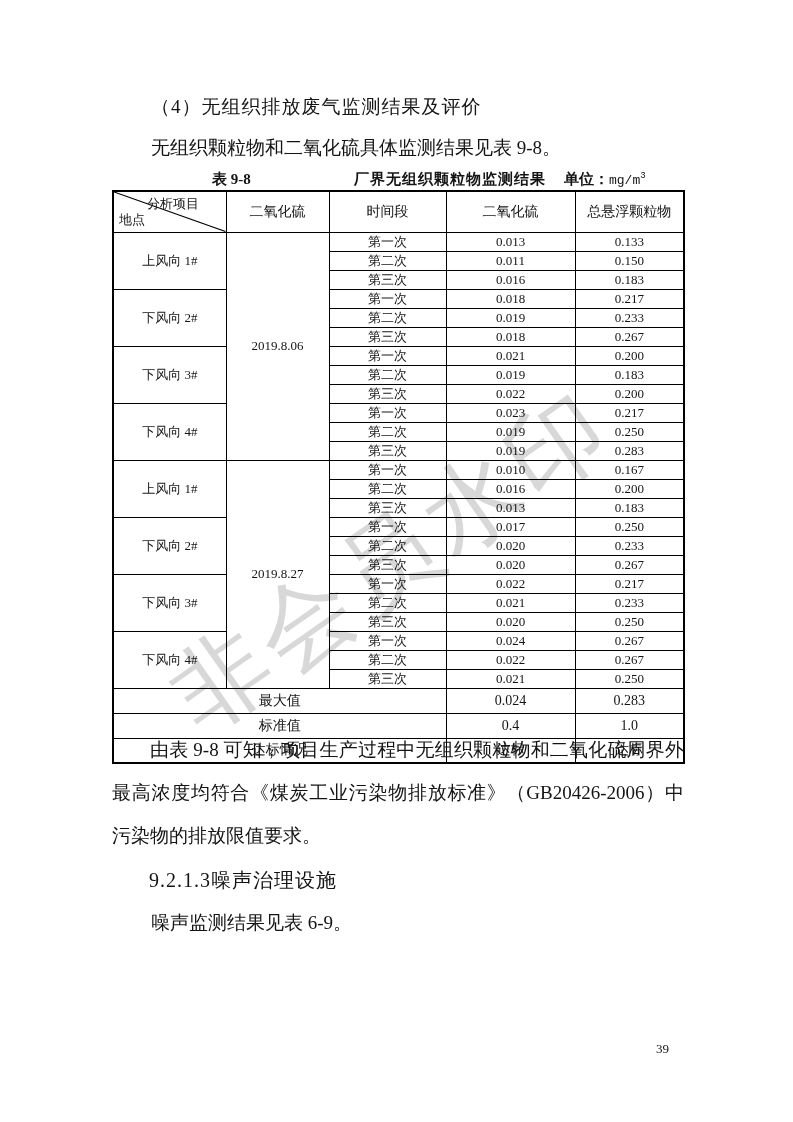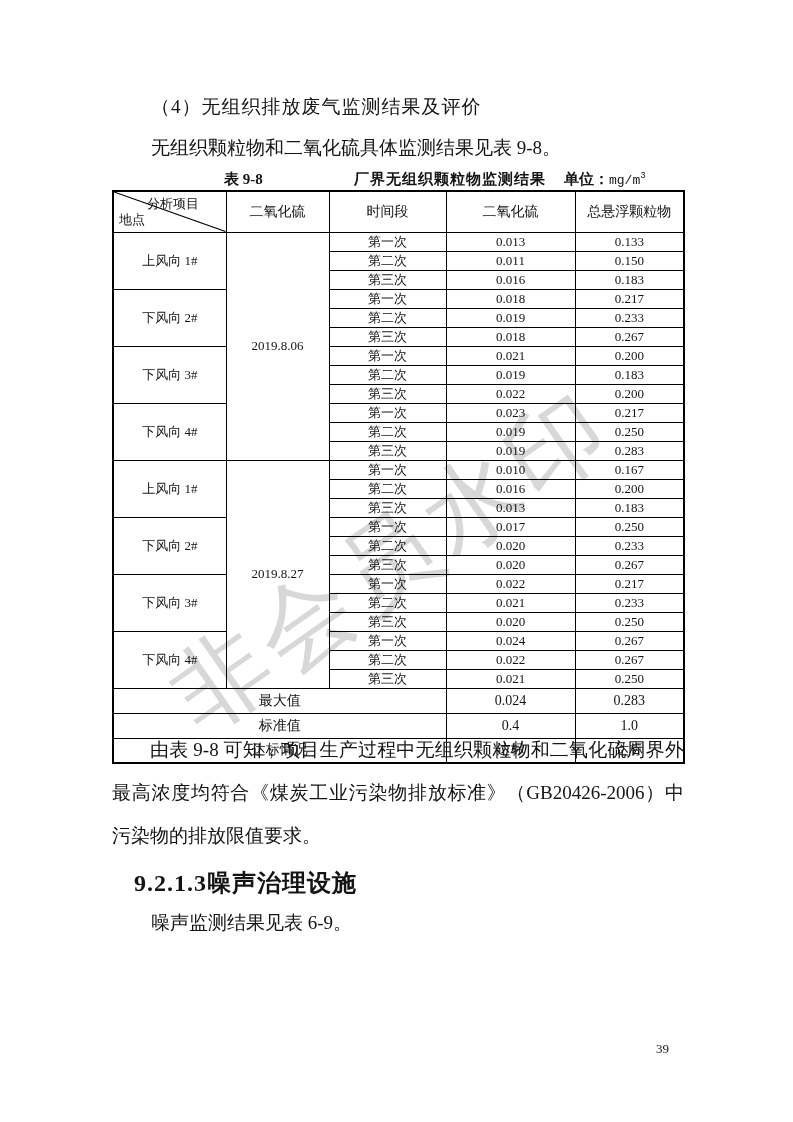--- a/index.html
+++ b/index.html
@@ -17,21 +17,21 @@
     font-size: 96px; letter-spacing: 6px; white-space: nowrap;
     color: #d8d8d8; z-index: 0;
     font-family: "DejaVu Sans", sans-serif;
   }
   .layer { position: absolute; left:0; top:0; width:700px; height:1122px; z-index: 1; }
 
   .h-section { position: absolute; left: 151px; top: 94px; font-size: 19px; letter-spacing: 1px; }
   .p-intro   { position: absolute; left: 151px; top: 135px; font-size: 19px; }
 
   .caption { position: absolute; left: 112px; top: 170px; width: 571px; height: 19px; font-weight: bold; font-size: 15px; }
-  .cap-label { position: absolute; left: 112px; }
+  .cap-label { position: absolute; left: 100px; }
   .cap-title { position: absolute; left: 242px; letter-spacing: 1px; }
   .cap-unit  { position: absolute; left: 452px; }
   .cap-unit .u-val { font-weight: normal; font-size: 13px; font-family: "Liberation Mono","DejaVu Sans Mono",monospace; }
   .cap-unit sup { font-weight: normal; font-size: 9px; font-family: "Liberation Mono","DejaVu Sans Mono",monospace; }
 
   table.monitor {
     position: absolute; left: 112px; top: 190px; width: 571px;
     border-collapse: collapse; table-layout: fixed; background: transparent;
     border: 2px solid #000;
   }
@@ -48,21 +48,21 @@
 
   .diag-cell { position: relative; }
   .diag-cell svg { position: absolute; left: 0; top: 0; width: 100%; height: 100%; display:block; }
   .dg-top { position: absolute; top: 3px; left: 33px; font-size: 13px; }
   .dg-bot { position: absolute; bottom: 3px; left: 5px; font-size: 13px; }
 
   .p-analysis {
     position: absolute; left: 112px; top: 728px; width: 572px;
     font-size: 19px; line-height: 43px; text-align: justify; text-indent: 38px;
   }
-  .h-sub  { position: absolute; left: 134px; top: 867px; font-size: 24px; font-weight: bold; letter-spacing: 1px; }
+  .h-sub  { position: absolute; left: 149px; top: 867px; font-size: 20px; font-weight: normal; letter-spacing: 1px; }
   .p-close{ position: absolute; left: 151px; top: 910px; font-size: 19px; }
   .pageno { position: absolute; left: 656px; top: 1041px; font-size: 13px; }
 </style>
 </head>
 <body>
 
 <div class="page">
 
   <div class="watermark">非会员水印</div>
 

